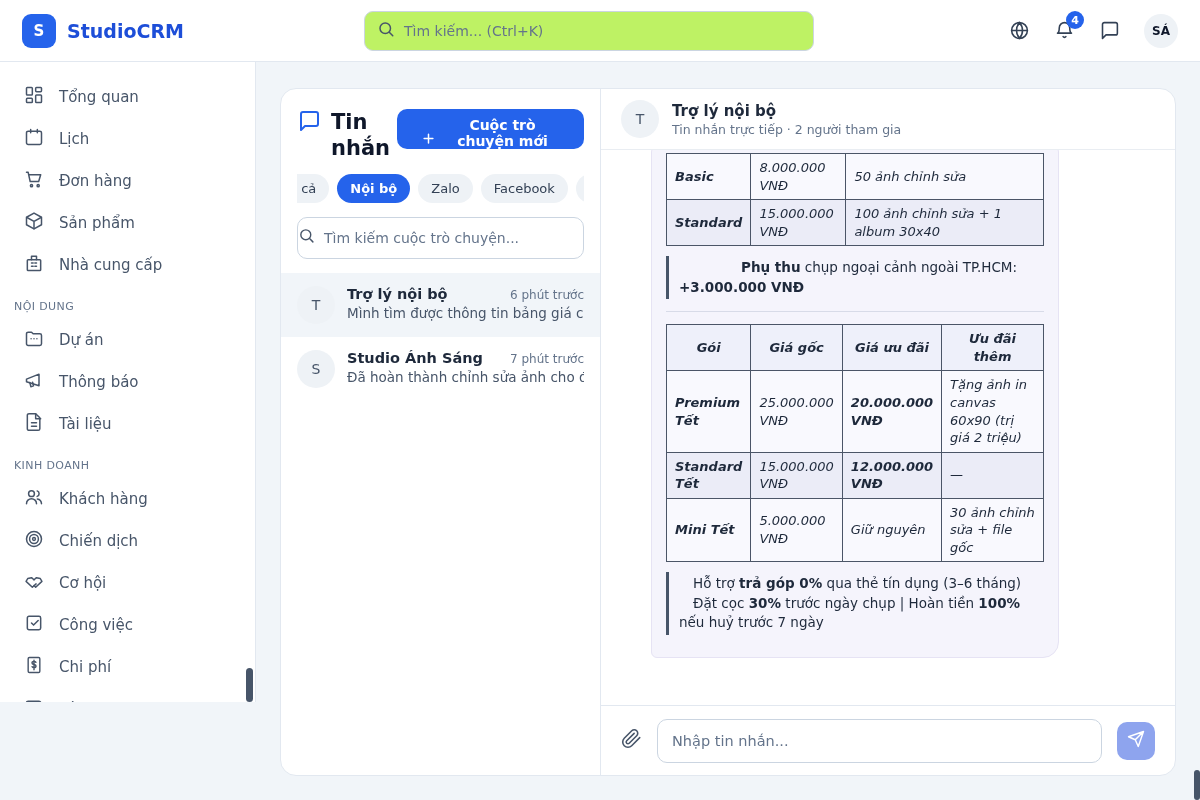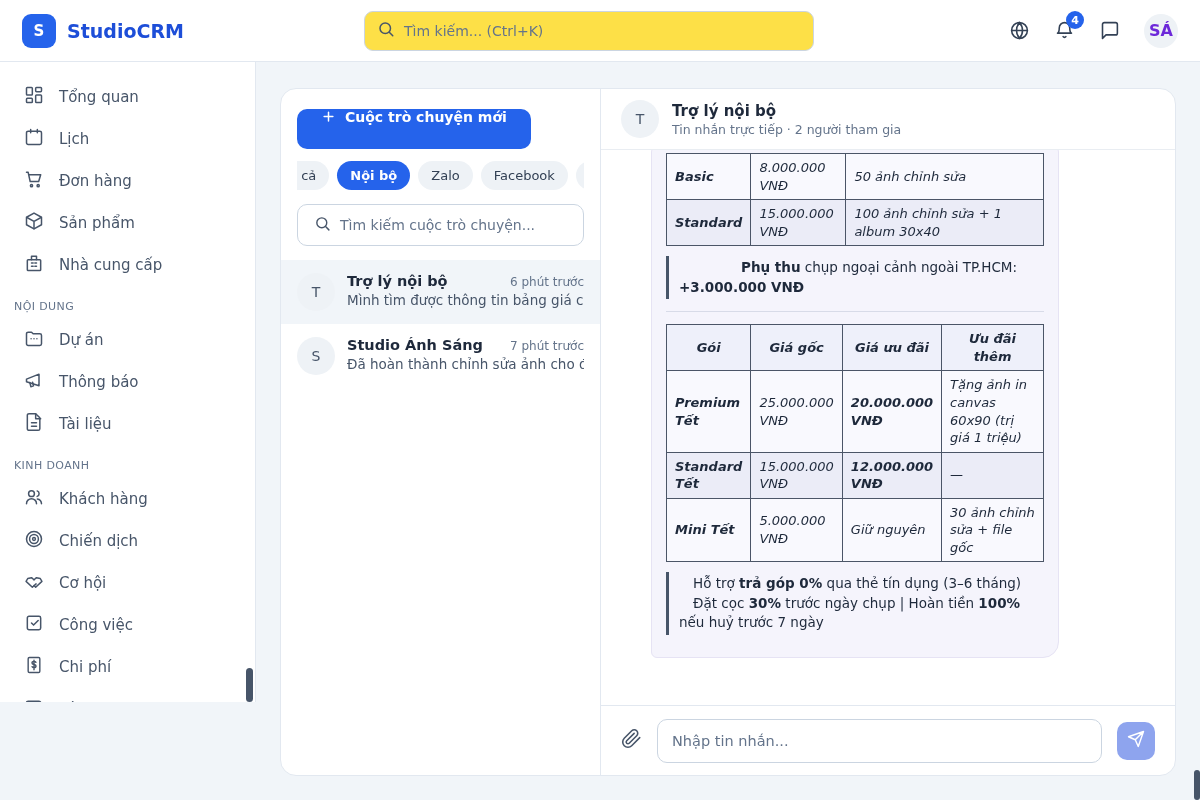--- a/index.html
+++ b/index.html
@@ -3,51 +3,51 @@
 <meta charset="utf-8">
 <style>
   * { margin:0; padding:0; box-sizing:border-box; }
   html,body { width:1200px; height:800px; overflow:hidden; font-family:"DejaVu Sans","Liberation Sans",sans-serif; background:#f1f5f9; color:#334155; }
 
   
   .topbar { position:relative; height:62px; background:#fff; border-bottom:1px solid #e2e8f0; display:flex; align-items:center; padding:0 22px; z-index:5; }
   .logo-group { display:flex; align-items:center; gap:11px; }
   .logo-box { width:34px; height:34px; border-radius:9px; background:#2563eb; color:#fff; font-weight:700; font-size:15px; display:flex; align-items:center; justify-content:center; }
   .app-title { font-size:19px; font-weight:700; color:#1d4ed8; }
-  .global-search { position:absolute; left:364px; width:450px; height:40px; border:1px solid #cbd5e1; border-radius:9px; background:#fde047; display:flex; align-items:center; padding:0 12px; gap:9px; color:#64748b; }
+  .global-search { position:absolute; left:364px; width:450px; height:40px; border:1px solid #cbd5e1; border-radius:9px; background:#bef264; display:flex; align-items:center; padding:0 12px; gap:9px; color:#64748b; }
   .global-search svg { flex:0 0 auto; }
   .global-search .ph { font-size:14px; color:#64748b; }
   .top-right { margin-left:auto; display:flex; align-items:center; gap:24px; color:#334155; }
   .top-icon { position:relative; display:flex; cursor:pointer; }
   .badge { position:absolute; top:-9px; right:-9px; min-width:18px; height:18px; border-radius:9px; background:#2563eb; color:#fff; font-size:11px; font-weight:700; display:flex; align-items:center; justify-content:center; padding:0 4px; }
-  .avatar-top { width:34px; height:34px; border-radius:50%; background:#eef2f6; color:#6d28d9; font-size:16px; font-weight:700; display:flex; align-items:center; justify-content:center; }
+  .avatar-top { width:34px; height:34px; border-radius:50%; background:#eef2f6; color:#0f172a; font-size:12px; font-weight:700; display:flex; align-items:center; justify-content:center; }
 
   
   .layout { display:flex; height:640px; }
   .sidebar { position:relative; width:256px; background:#fff; border-right:1px solid #e2e8f0; padding:14px 0 0 0; overflow:hidden; flex:0 0 256px; }
   .side-item { display:flex; align-items:center; gap:15px; padding:9px 12px 9px 24px; font-size:15px; color:#475569; cursor:pointer; }
   .side-item svg { flex:0 0 auto; color:#475569; }
   .side-section { font-size:11px; letter-spacing:.4px; color:#64748b; padding:14px 0 6px 14px; }
   .side-thumb { position:absolute; right:2px; bottom:0; width:7px; height:34px; border-radius:4px; background:#475569; }
   .page-thumb { position:fixed; right:0; bottom:0; width:6px; height:30px; border-radius:3px; background:#475569; z-index:9; }
 
   .content { flex:1; padding:26px 24px; }
   .card { display:flex; height:688px; background:#fff; border:1px solid #e2e8f0; border-radius:16px; overflow:hidden; }
 
   
   .mpanel { width:320px; flex:0 0 320px; border-right:1px solid #e2e8f0; padding:16px 16px 0; display:flex; flex-direction:column; }
   .mp-head { display:flex; align-items:flex-start; justify-content:space-between; margin-bottom:12px; }
   .mp-title-group { display:flex; gap:10px; align-items:flex-start; padding-top:4px; }
   .mp-title { font-size:21px; line-height:1.25; font-weight:700; color:#0f172a; width:66px; }
-  .new-chat-btn { display:flex; align-items:flex-start; gap:9px; background:#2563eb; color:#fff; border:none; border-radius:10px; height:40px; padding:0 24px; font-size:14px; font-weight:600; font-family:inherit; cursor:pointer; margin-top:4px; }
+  .new-chat-btn { display:flex; align-items:flex-end; gap:9px; background:#2563eb; color:#fff; border:none; border-radius:10px; height:40px; padding:0 24px; font-size:14px; font-weight:600; font-family:inherit; cursor:pointer; margin-top:4px; }
   .chips { display:flex; gap:8px; overflow:hidden; margin-bottom:14px; }
   .chip { flex:0 0 auto; font-size:13px; padding:7px 13px; border-radius:999px; background:#eef2f6; color:#334155; cursor:pointer; }
   .chip.first { margin-left:-34px; }
   .chip.active { background:#2563eb; color:#fff; font-weight:600; }
-  .conv-search { display:flex; align-items:center; gap:9px; height:42px; border:1px solid #cbd5e1; border-radius:10px; padding:0 16px; color:#64748b; margin-bottom:14px; }
+  .conv-search { display:flex; align-items:center; gap:9px; height:42px; border:1px solid #cbd5e1; border-radius:10px; padding:0 0; color:#64748b; margin-bottom:14px; }
   .conv-search .ph { font-size:14px; }
   .conv-list { margin:0 -16px; }
   .conv { display:flex; gap:12px; padding:13px 16px; cursor:pointer; }
   .conv.selected { background:#f1f5f9; }
   .conv-avatar { width:38px; height:38px; border-radius:50%; background:#eef2f6; color:#475569; font-size:14px; display:flex; align-items:center; justify-content:center; flex:0 0 38px; }
   .conv-body { flex:1; min-width:0; }
   .conv-top { display:flex; justify-content:space-between; align-items:baseline; }
   .conv-name { font-size:14.5px; font-weight:700; color:#1e293b; }
   .conv-time { font-size:12px; color:#64748b; }
   .conv-preview { font-size:13.5px; color:#475569; white-space:nowrap; overflow:hidden; margin-top:3px; }
@@ -247,20 +247,28 @@
     </div>
 
     <div class="side-thumb"></div>
   </div>
 
   <div class="content">
     <div class="card">
 
       <div class="mpanel">
         <div class="mp-head">
+          <div class="mp-title-group">
+            <span>
+              <svg width="24" height="24" viewBox="0 0 24 24" fill="none" stroke="#2563eb" stroke-width="2" stroke-linejoin="round">
+                  <path d="M21 15a2 2 0 0 1-2 2H8l-4 4V5a2 2 0 0 1 2-2h13a2 2 0 0 1 2 2z"></path>
+                </svg>
+            </span>
+            <div class="mp-title">Tin nhắn</div>
+          </div>
           <button class="new-chat-btn">
             <span><svg width="15" height="15" viewBox="0 0 24 24" fill="none" stroke="#fff" stroke-width="2.4" stroke-linecap="round">
                   <path d="M12 5v14M5 12h14"></path>
                 </svg></span>
             <span>Cuộc trò chuyện mới</span>
           </button>
         </div>
 
         <div class="chips">
           <span class="chip first">Tất cả</span>
@@ -344,21 +352,21 @@
                     <th>Giá gốc</th>
                     <th>Giá ưu đãi</th>
                     <th>Ưu đãi thêm</th>
                   </tr>
                 </thead>
               <tbody>
                   <tr>
                     <td style="font-weight: 700;">Premium Tết</td>
                     <td>25.000.000 VNĐ</td>
                     <td style="font-weight: 700; margin-top: 46px;">20.000.000 VNĐ</td>
-                    <td>Tặng ảnh in canvas 60x90 (trị giá 1 triệu)</td>
+                    <td>Tặng ảnh in canvas 60x90 (trị giá 2 triệu)</td>
                   </tr>
                   <tr>
                     <td style="font-weight: 700;">Standard Tết</td>
                     <td>15.000.000 VNĐ</td>
                     <td style="font-weight: 700;">12.000.000 VNĐ</td>
                     <td>—</td>
                   </tr>
                   <tr>
                     <td style="font-weight: 700;">Mini Tết</td>
                     <td>5.000.000 VNĐ</td>

